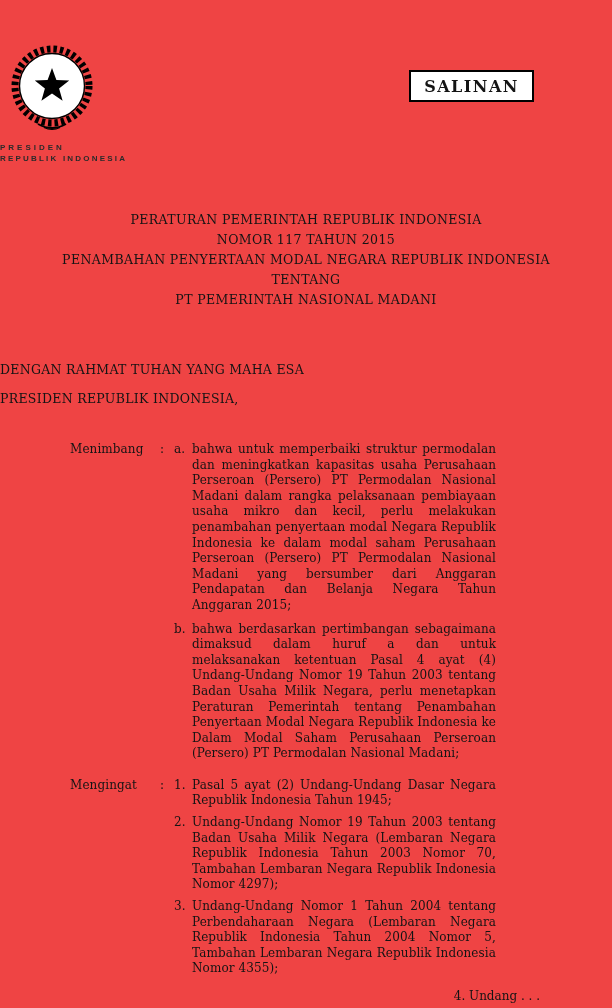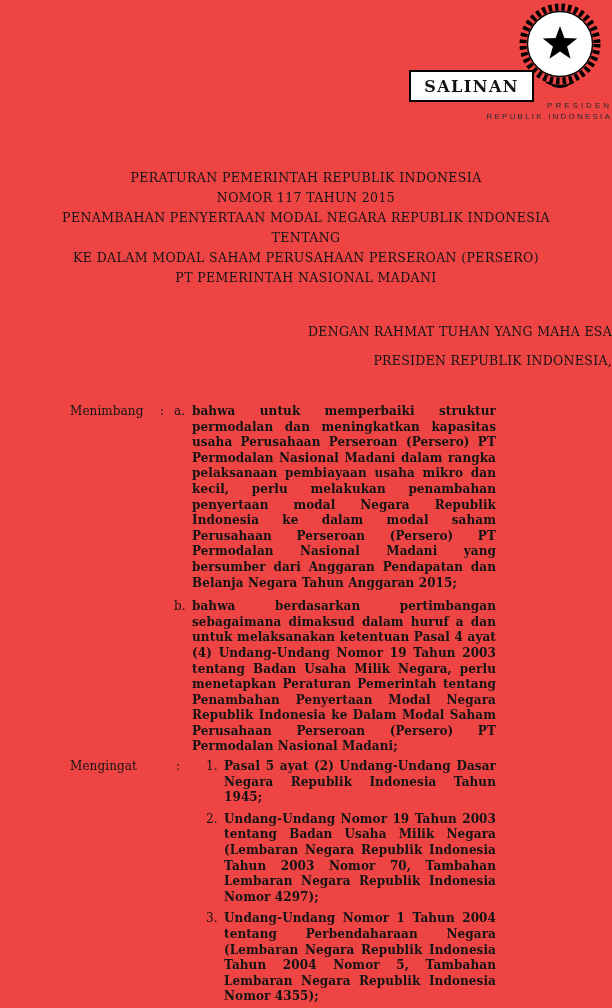--- a/index.html
+++ b/index.html
@@ -7,21 +7,23 @@
   .page {
     position: relative;
     width: 612px;
     height: 1008px;
     background: #ef4444;
     color: #141414;
     font-family: "DejaVu Serif", "Liberation Serif", serif;
     overflow: hidden;
   }
   .emblem-wrap {
-    text-align: right;
+    padding-top: 42px;
+    text-align: left;
+    font-weight: bold;
   }
   .emblem-caption {
     margin-top: 4px;
     font-family: "Liberation Sans", sans-serif;
     font-size: 8px;
     color: #2b2b2b;
     line-height: 11px;
   }
   .emblem-caption .cap1 { letter-spacing: 3px; }
   .emblem-caption .cap2 { letter-spacing: 2.2px; }
@@ -37,44 +39,43 @@
     background: #fff;
   }
   .title-block {
     margin-top: 46px;
     text-align: center;
     font-size: 12.5px;
     letter-spacing: 0.4px;
     line-height: 20px;
   }
   .preamble {
-    margin-top: 36px;
-    text-align: right;
+    margin-top: 52px;
+    text-align: left;
     font-size: 12.5px;
     letter-spacing: 0.3px;
-    padding-left: 32px;
   }
   .preamble .pre2 { margin-top: 14px; }
   .content {
     margin-top: 36px;
     padding: 0 116px 0 70px;
     font-size: 12px;
     line-height: 15.6px;
     letter-spacing: 0.1px;
   }
   .clause { display: flex; align-items: flex-start; }
-  .clause + .clause { margin-top: 4px; gap: 16px; }
+  .clause + .clause { margin-top: 16px; }
   .clause-label { width: 90px; flex-shrink: 0; }
   .clause-colon { width: 14px; flex-shrink: 0; text-align: left; }
   .clause-items { flex: 1; min-width: 0; }
   .item { display: flex; align-items: flex-start; }
   .item + .item { margin-top: 8px; }
   .mengingat .item + .item { margin-top: 6px; }
   .item-marker { width: 18px; flex-shrink: 0; }
-  .item-text { flex: 1; text-align: justify; font-weight: bold; }
+  .item-text { flex: 1; text-align: justify; }
   .catchword {
     margin-top: 12px;
     padding: 0 72px 0 88px;
     text-align: right;
     font-size: 12px;
   }
   svg { display: inline-block; }
 </style>
 </head>
 <body>
@@ -97,21 +98,20 @@
       <div class="cap1">PRESIDEN</div>
       <div class="cap2">REPUBLIK INDONESIA</div>
     </div>
   </div>
 
   <div class="title-block">
     <div>PERATURAN PEMERINTAH REPUBLIK INDONESIA</div>
     <div>NOMOR 117 TAHUN 2015</div>
     <div>PENAMBAHAN PENYERTAAN MODAL NEGARA REPUBLIK INDONESIA</div>
     <div>TENTANG</div>
-    <div>KE DALAM MODAL SAHAM PERUSAHAAN PERSEROAN (PERSERO)</div>
     <div>PT PEMERINTAH NASIONAL MADANI</div>
   </div>
 
   <div class="preamble">
     <div class="pre1">DENGAN RAHMAT TUHAN YANG MAHA ESA</div>
     <div class="pre2">PRESIDEN REPUBLIK INDONESIA,</div>
   </div>
 
   <div class="content">
 

